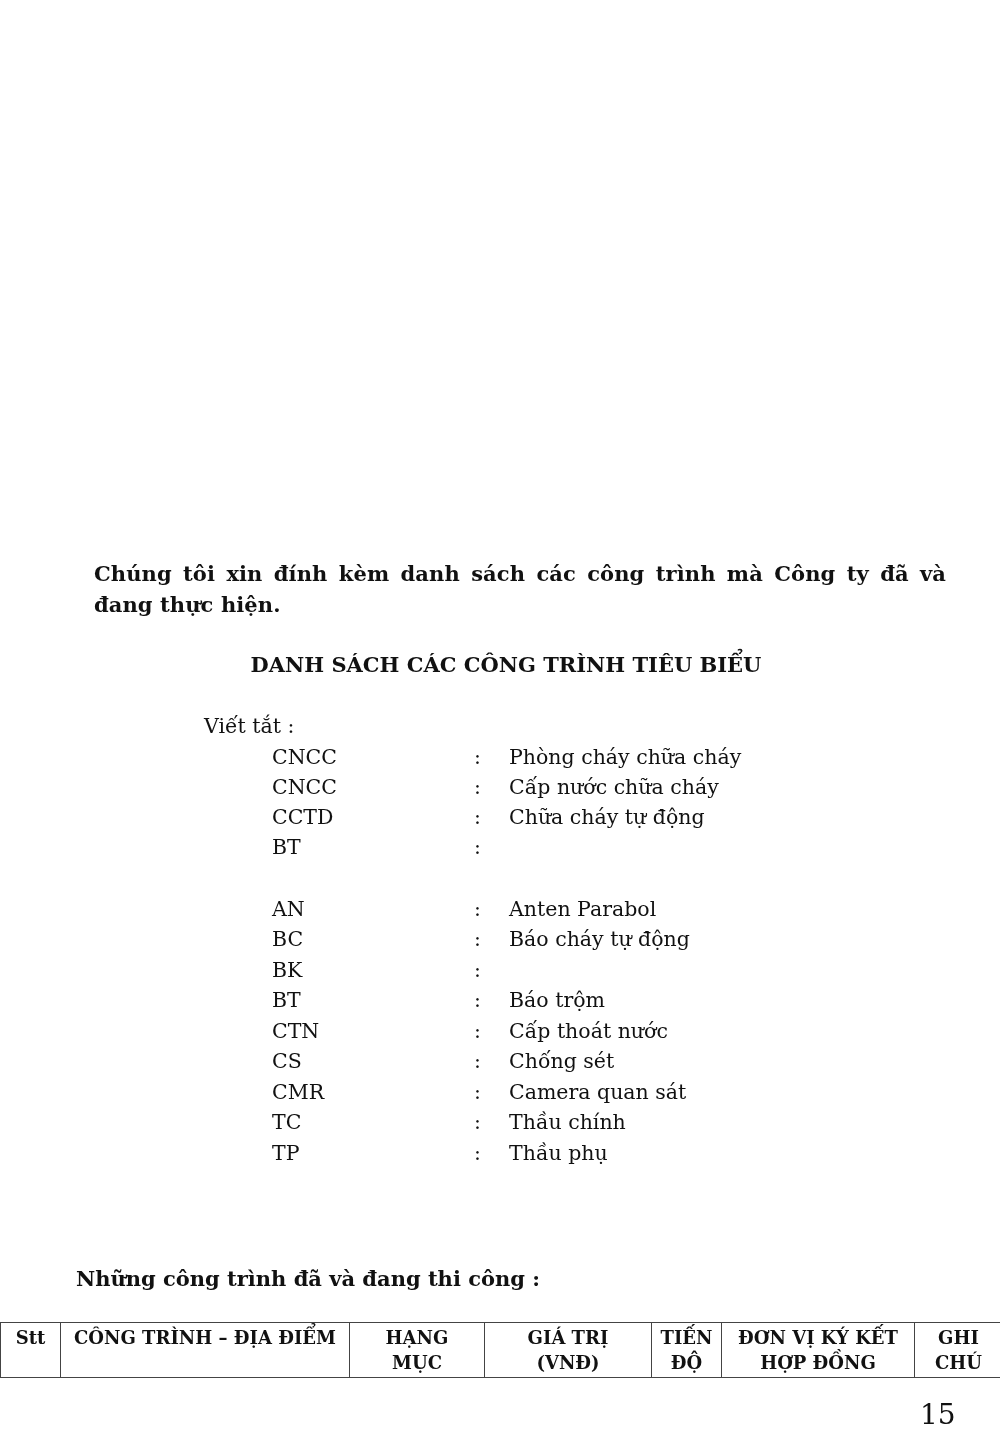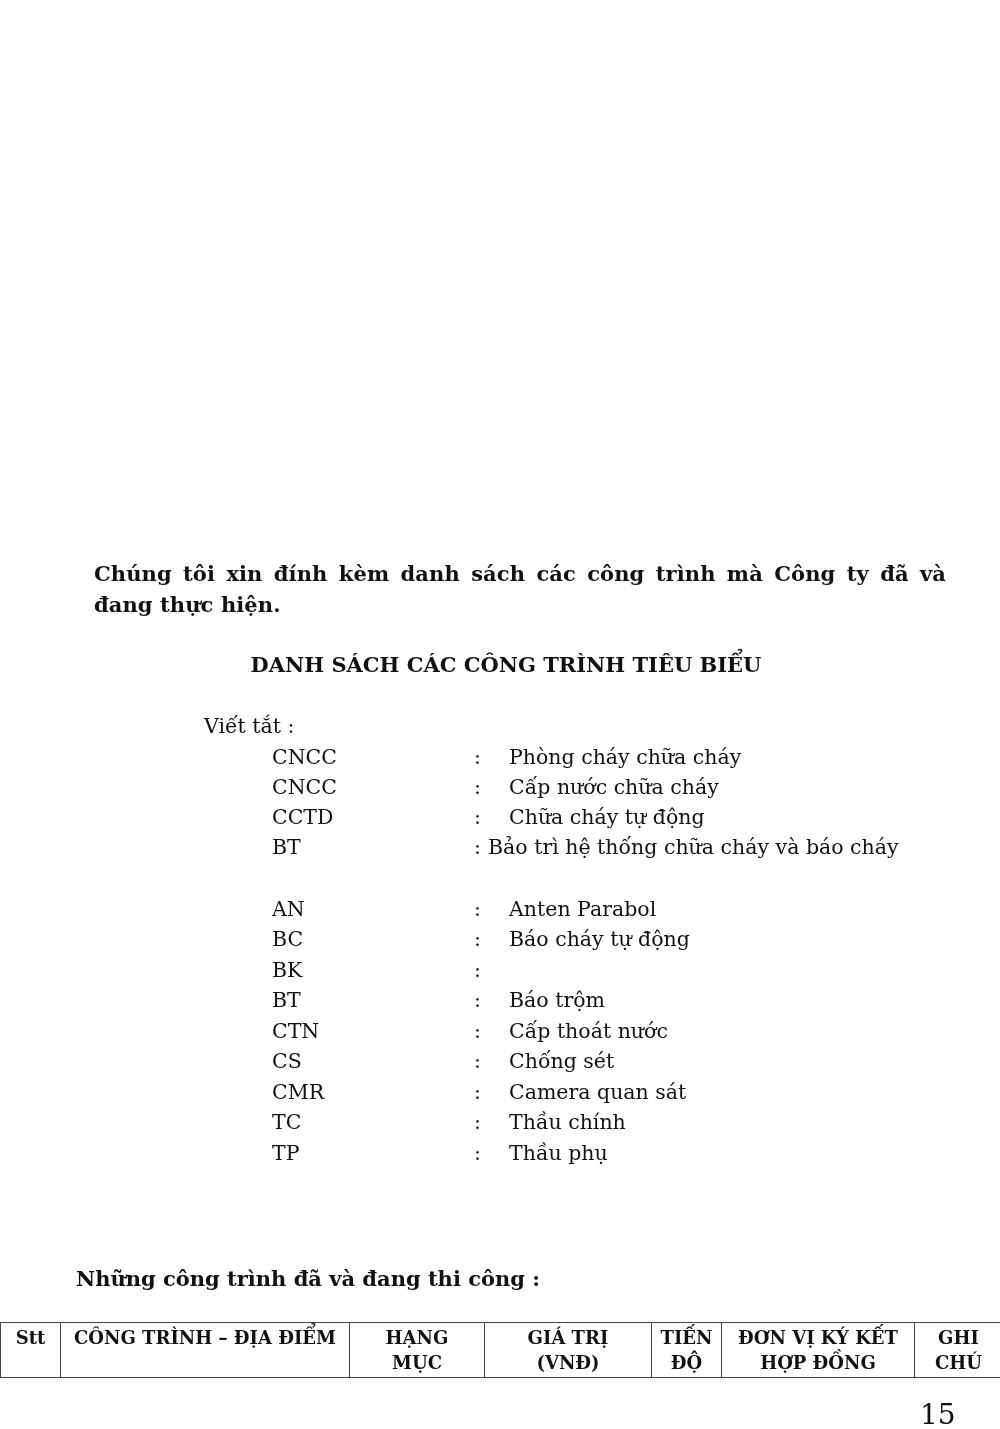--- a/index.html
+++ b/index.html
@@ -54,21 +54,20 @@
   <span class="def">Cấp nước chữa cháy</span>
 </div>
 <div class="abbr-row" style="top:805px;">
   <span class="code">CCTD</span>
   <span class="colon">:</span>
   <span class="def">Chữa cháy tự động</span>
 </div>
 <div class="abbr-row tight" style="top:835px;">
   <span class="code">BT</span>
   <span class="colon">:</span>
-  <span class="def">Bảo trì hệ thống chữa cháy và báo cháy</span>
 </div>
 
 <div class="abbr-row" style="top:897px;">
   <span class="code">AN</span>
   <span class="colon">:</span>
   <span class="def">Anten Parabol</span>
 </div>
 <div class="abbr-row" style="top:927px;">
   <span class="code">BC</span>
   <span class="colon">:</span>

